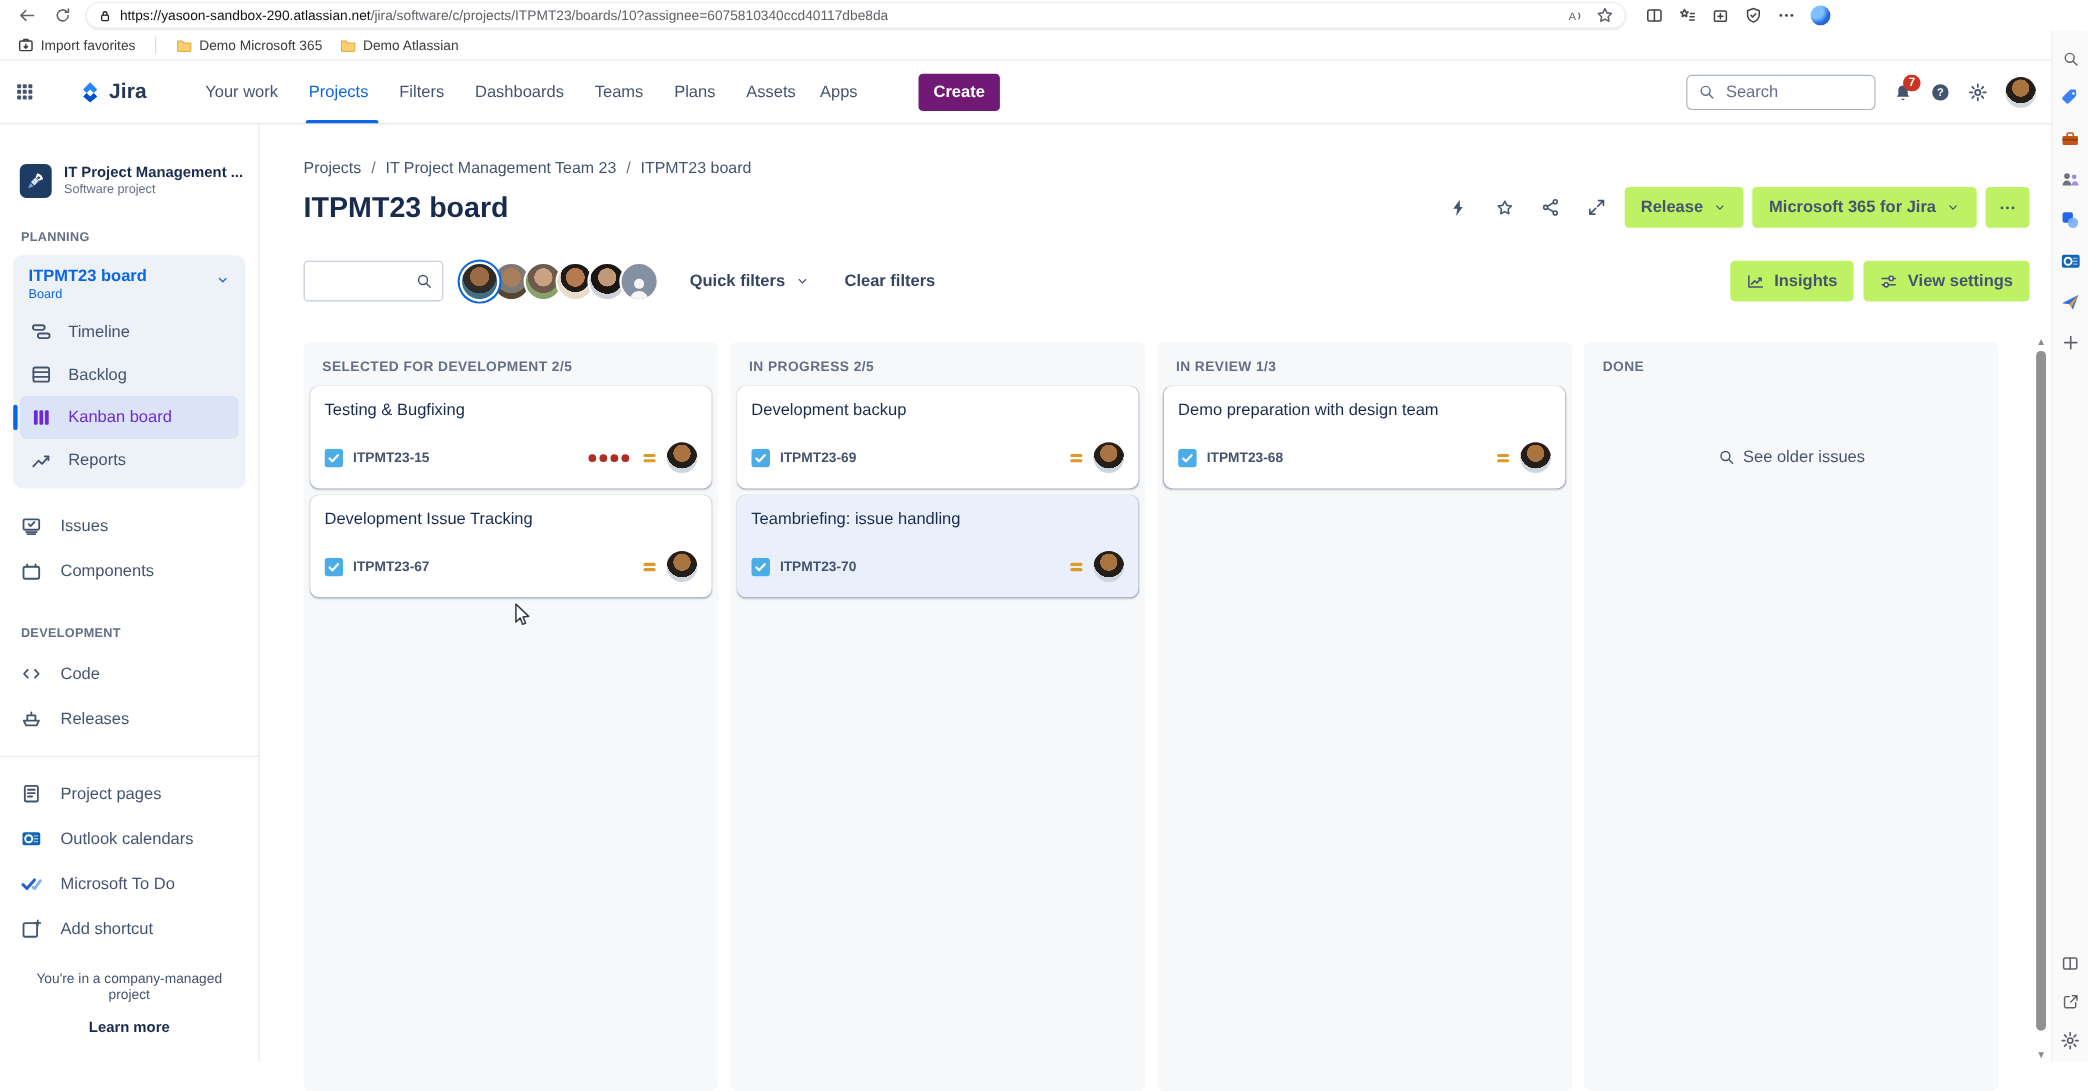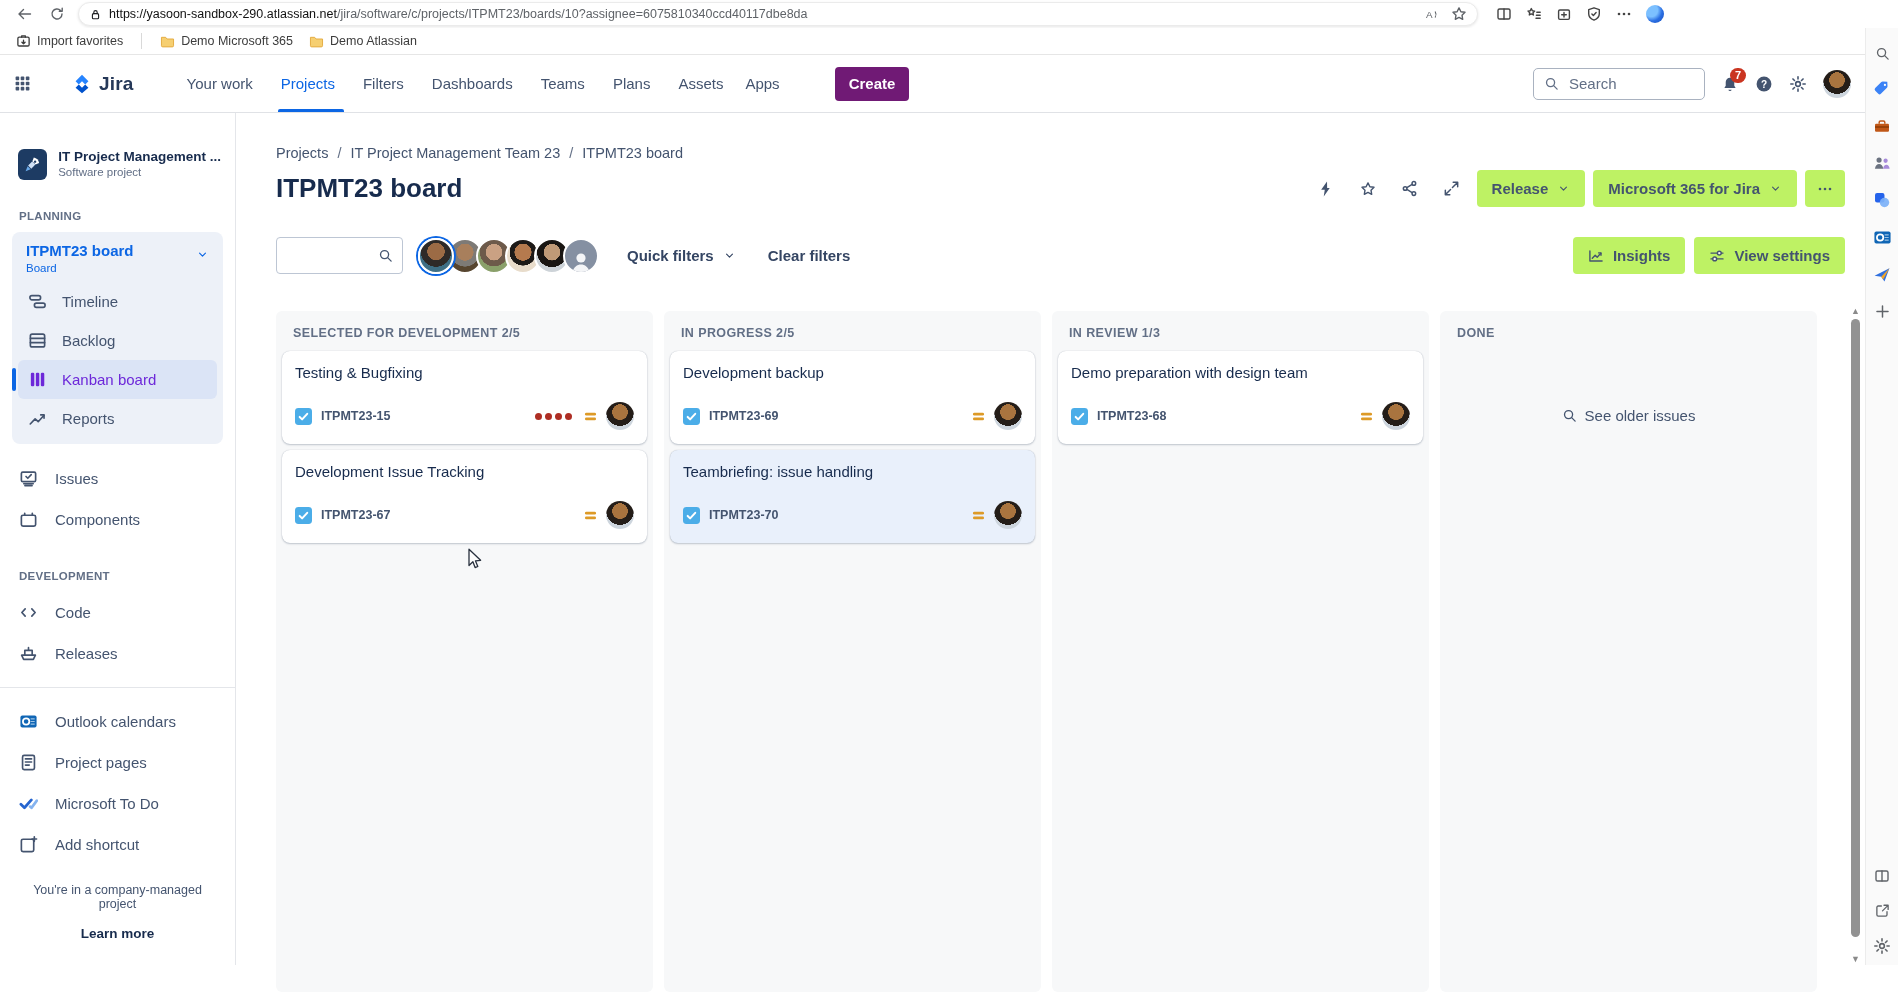--- a/index.html
+++ b/index.html
@@ -447,36 +447,36 @@
                   <path d="M4.9 9.2V5.4h6.2v3.8M8 5.2V3.1"></path>
                 </svg>
               </span>
               <span>Releases</span>
             </div>
           </div>
         <div class="side-divider"></div>
         <div id="shortcut-items">
             <div class="menu-item">
               <span class="ic ">
+                <svg width="19" height="19" viewBox="0 0 16 16" fill="none" stroke="currentColor" stroke-width="1.4" stroke-linecap="round" stroke-linejoin="round">
+                  <rect x="3" y="2" width="10" height="12" rx="1.3"></rect>
+                  <path d="M5.4 5h5.2M5.4 7.6h5.2M5.4 10.2h3.2"></path>
+                </svg>
+              </span>
+              <span>Project pages</span>
+            </div>
+            <div class="menu-item">
+              <span class="ic ">
                 <svg width="19" height="19" viewBox="0 0 16 16">
                   <rect x="1.2" y="3" width="13.6" height="10" rx="1.6" fill="#1066b5"></rect>
                   <circle cx="6" cy="8" r="2.7" fill="none" stroke="#fff" stroke-width="1.5"></circle>
                   <path d="M9.8 5.8h3.4M9.8 8h3.4M9.8 10.2h3.4" stroke="#9cc3e5" stroke-width="1"></path>
                 </svg>
               </span>
               <span>Outlook calendars</span>
-            </div>
-            <div class="menu-item">
-              <span class="ic ">
-                <svg width="19" height="19" viewBox="0 0 16 16" fill="none" stroke="currentColor" stroke-width="1.4" stroke-linecap="round" stroke-linejoin="round">
-                  <rect x="3" y="2" width="10" height="12" rx="1.3"></rect>
-                  <path d="M5.4 5h5.2M5.4 7.6h5.2M5.4 10.2h3.2"></path>
-                </svg>
-              </span>
-              <span>Project pages</span>
             </div>
             <div class="menu-item">
               <span class="ic ">
                 <svg width="19" height="19" viewBox="0 0 16 16" fill="none" stroke-linecap="round" stroke-linejoin="round">
                   <path d="m1.6 8.6 3 3L10.4 5" stroke="#2564cf" stroke-width="2.3"></path>
                   <path d="m9.3 10.6 1.2 1.1L15 5.6" stroke="#85b3ef" stroke-width="2.2"></path>
                 </svg>
               </span>
               <span>Microsoft To Do</span>
             </div>

